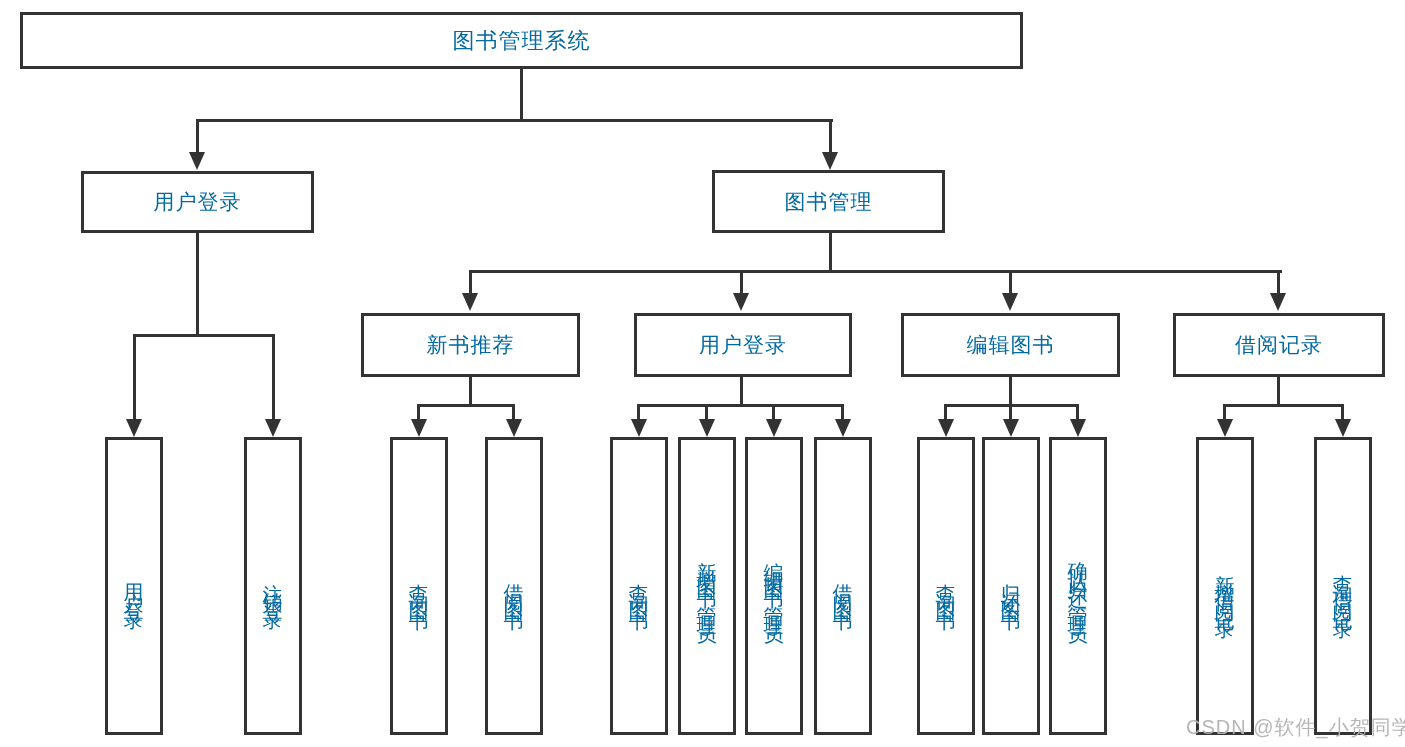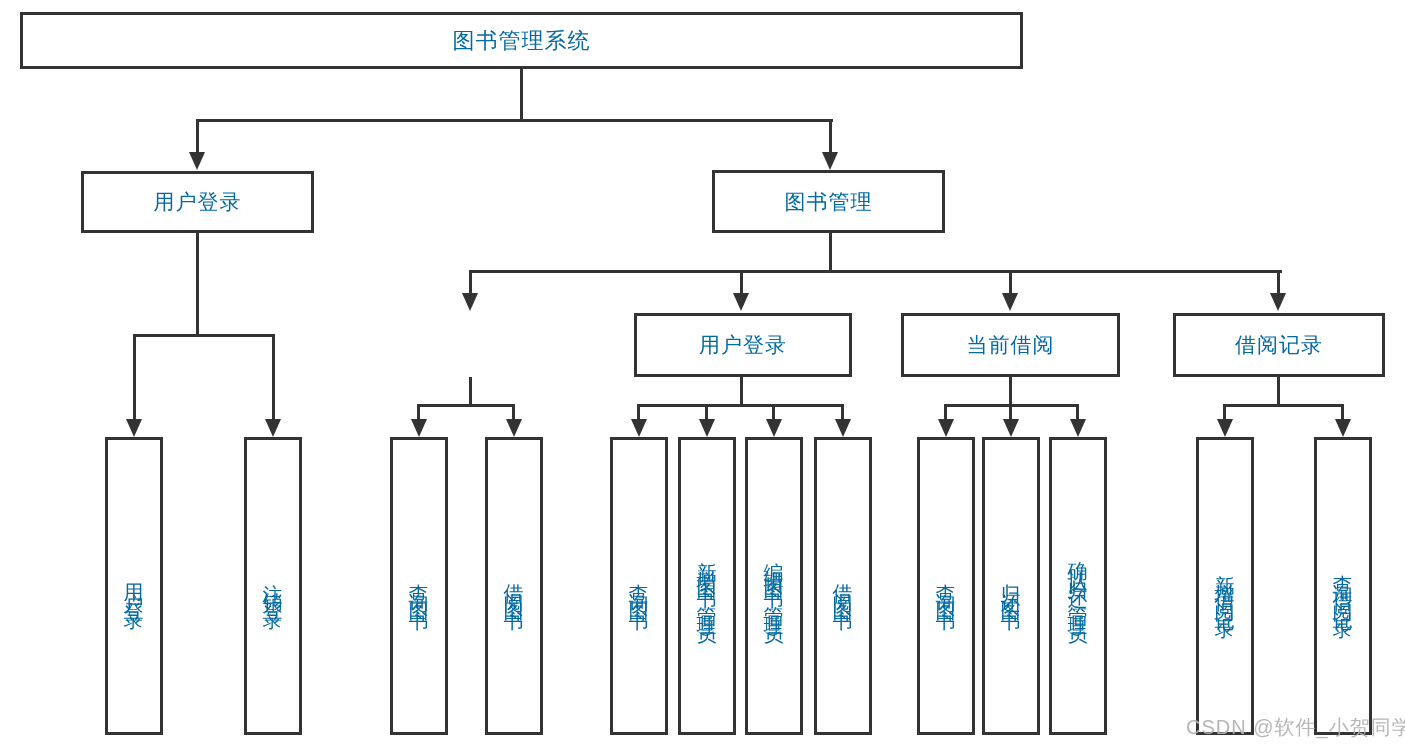--- a/index.html
+++ b/index.html
@@ -85,25 +85,28 @@
   <div class="h" style="left:469px; top:270px; width:813px;"></div>
   <div class="v" style="left:469px; top:270px; height:24px;"></div>
   <div class="arw" style="left:462px; top:293px;"></div>
   <div class="v" style="left:740px; top:270px; height:24px;"></div>
   <div class="arw" style="left:733px; top:293px;"></div>
   <div class="v" style="left:1009px; top:270px; height:24px;"></div>
   <div class="arw" style="left:1002px; top:293px;"></div>
   <div class="v" style="left:1277px; top:270px; height:24px;"></div>
   <div class="arw" style="left:1270px; top:293px;"></div>
 
+  <div class="box" style="left:361px; top:313px; width:219px; height:64px;">
+    <span>新书推荐</span>
+  </div>
   <div class="box" style="left:634px; top:313px; width:218px; height:64px;">
     <span>用户登录</span>
   </div>
   <div class="box" style="left:901px; top:313px; width:219px; height:64px;">
-    <span>当前借阅</span>
+    <span>编辑图书</span>
   </div>
   <div class="box" style="left:1173px; top:313px; width:212px; height:64px;">
     <span>借阅记录</span>
   </div>
 
   <div class="v" style="left:469px; top:377px; height:29px;"></div>
   <div class="h" style="left:417px; top:404px; width:98px;"></div>
   <div class="v" style="left:417px; top:404px; height:17px;"></div>
   <div class="arw" style="left:411px; top:419px;"></div>
   <div class="v" style="left:512px; top:404px; height:17px;"></div>

